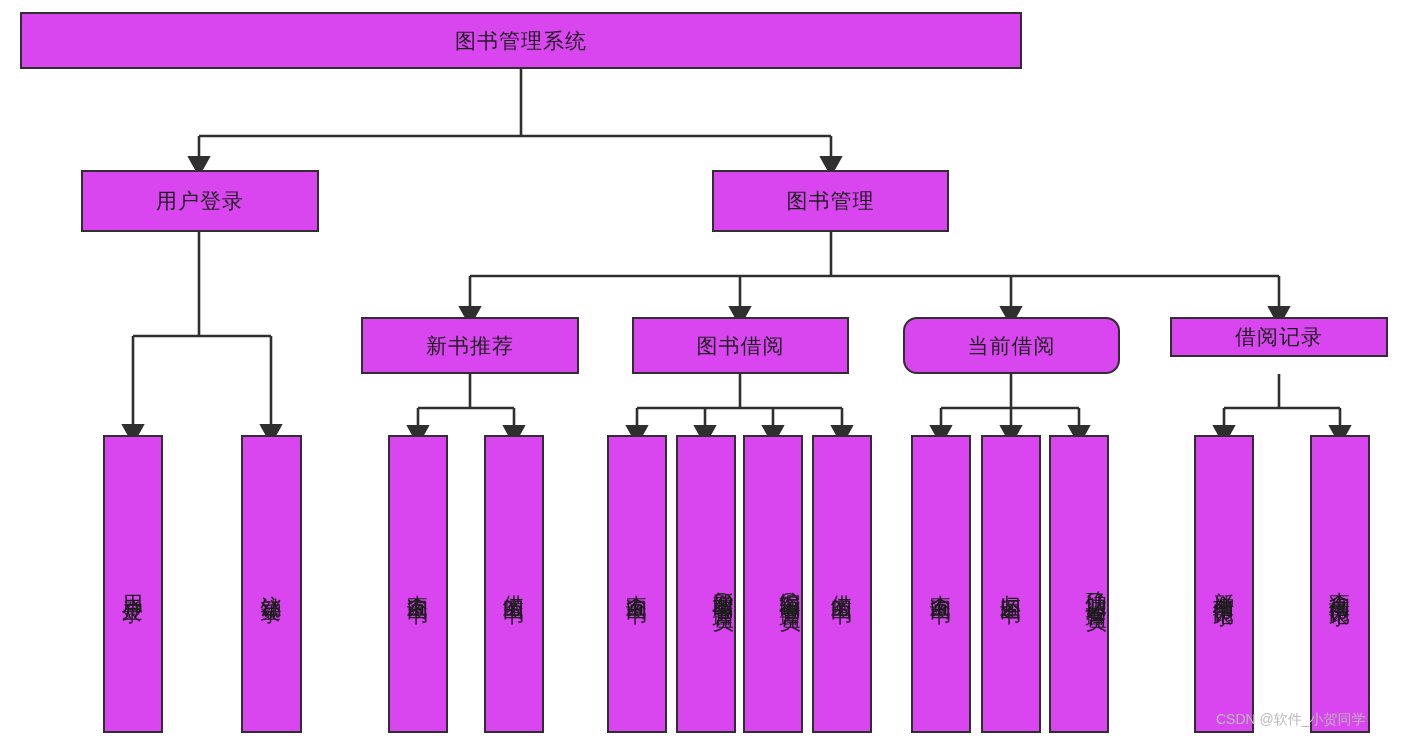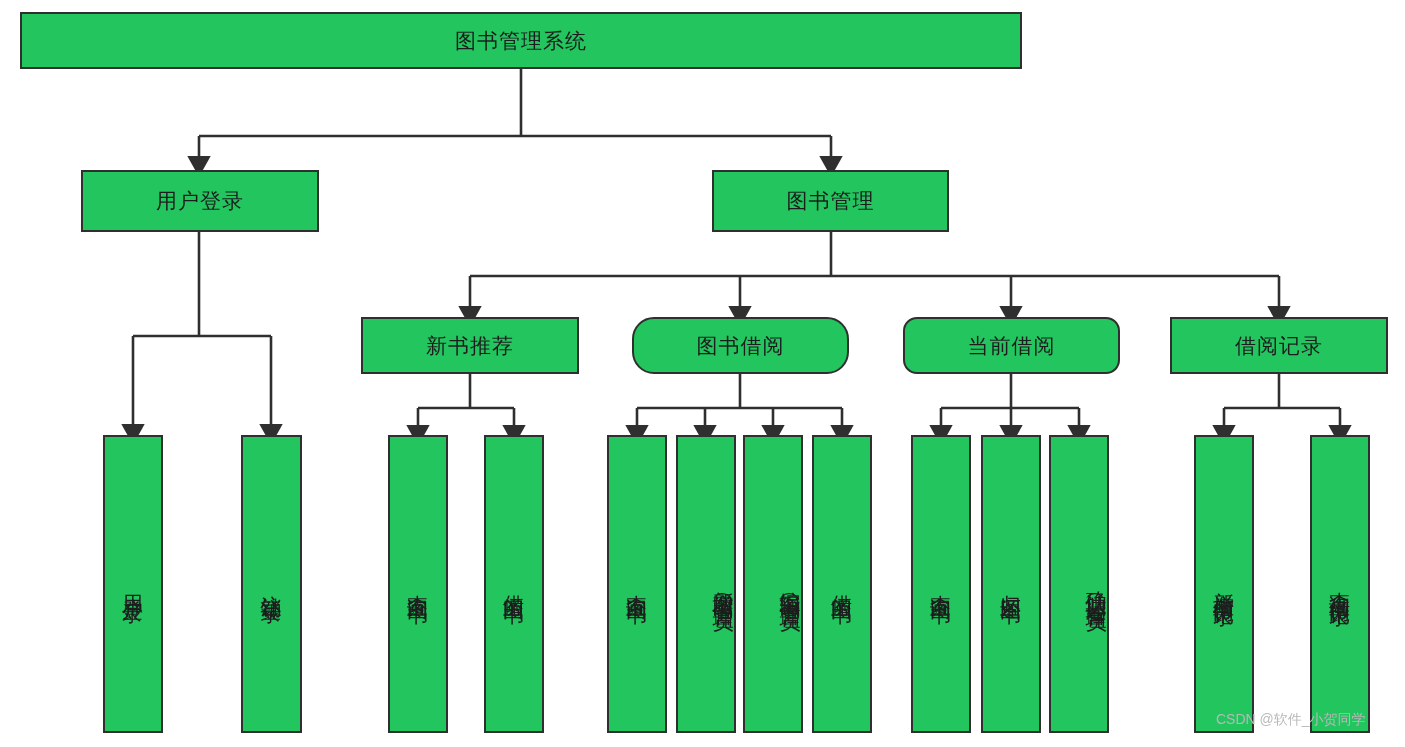--- a/index.html
+++ b/index.html
@@ -22,21 +22,21 @@
     left: 0;
     top: 0;
     width: 1405px;
     height: 747px;
     pointer-events: none;
   }
   .node {
     position: absolute;
     box-sizing: border-box;
     border: 2px solid #2f2f2f;
-    background: #22c55e;
+    background: #d946ef;
     display: flex;
     align-items: center;
     justify-content: center;
     color: #1d1d1d;
     z-index: 2;
   }
   .node.h {
     font-size: 21px;
     letter-spacing: 1px;
   }
@@ -119,23 +119,23 @@
       <path d="M1340,408 L1340,429" marker-end="url(#arrow)"></path>
     </g>
   </svg>
 
   <div class="node h" style="left:20px; top:12px; width:1002px; height:57px;">图书管理系统</div>
 
   <div class="node h" style="left:81px; top:170px; width:238px; height:62px;">用户登录</div>
   <div class="node h" style="left:361px; top:317px; width:218px; height:57px;">新书推荐</div>
 
   <div class="node h" style="left:712px; top:170px; width:237px; height:62px;">图书管理</div>
-  <div class="node h" style="left:632px; top:317px; width:217px; height:57px;border-radius:22px;">图书借阅</div>
+  <div class="node h" style="left:632px; top:317px; width:217px; height:57px;">图书借阅</div>
   <div class="node h" style="left:903px; top:317px; width:217px; height:57px;border-radius:14px;">当前借阅</div>
-  <div class="node h" style="left:1170px; top:317px; width:218px; height:57px;">借阅记录</div>
+  <div class="node h" style="left:1170px; top:317px; width:218px; height:40px;">借阅记录</div>
 
   <div class="node v mid" style="left:103px; top:435px; width:60px; height:298px;">用户登录</div>
   <div class="node v mid" style="left:241px; top:435px; width:61px; height:298px;">注销登录</div>
 
   <div class="node v mid" style="left:388px; top:435px; width:60px; height:298px;">查询图书</div>
   <div class="node v mid" style="left:484px; top:435px; width:60px; height:298px;">借阅图书</div>
 
   <div class="node v mid" style="left:607px; top:435px; width:60px; height:298px;">查询图书</div>
   <div class="node v" style="left:676px; top:435px; width:60px; height:298px;">新增图书（管理员）</div>
   <div class="node v" style="left:743px; top:435px; width:60px; height:298px;">编辑图书（管理员）</div>

